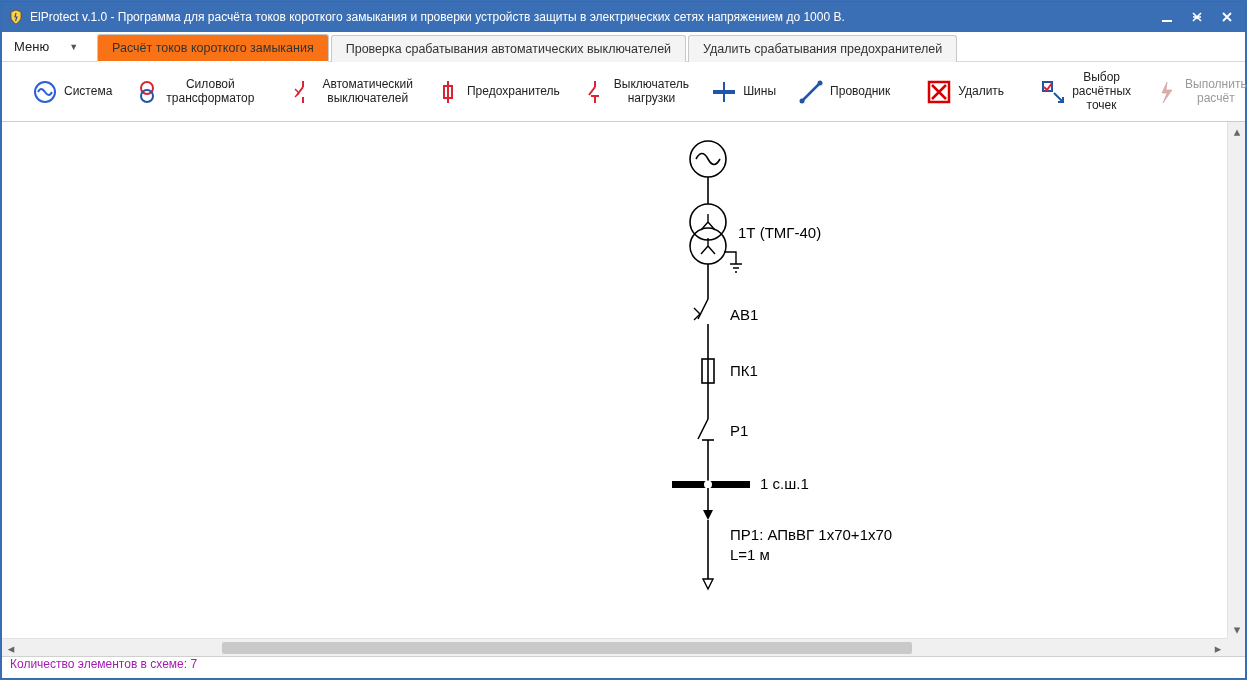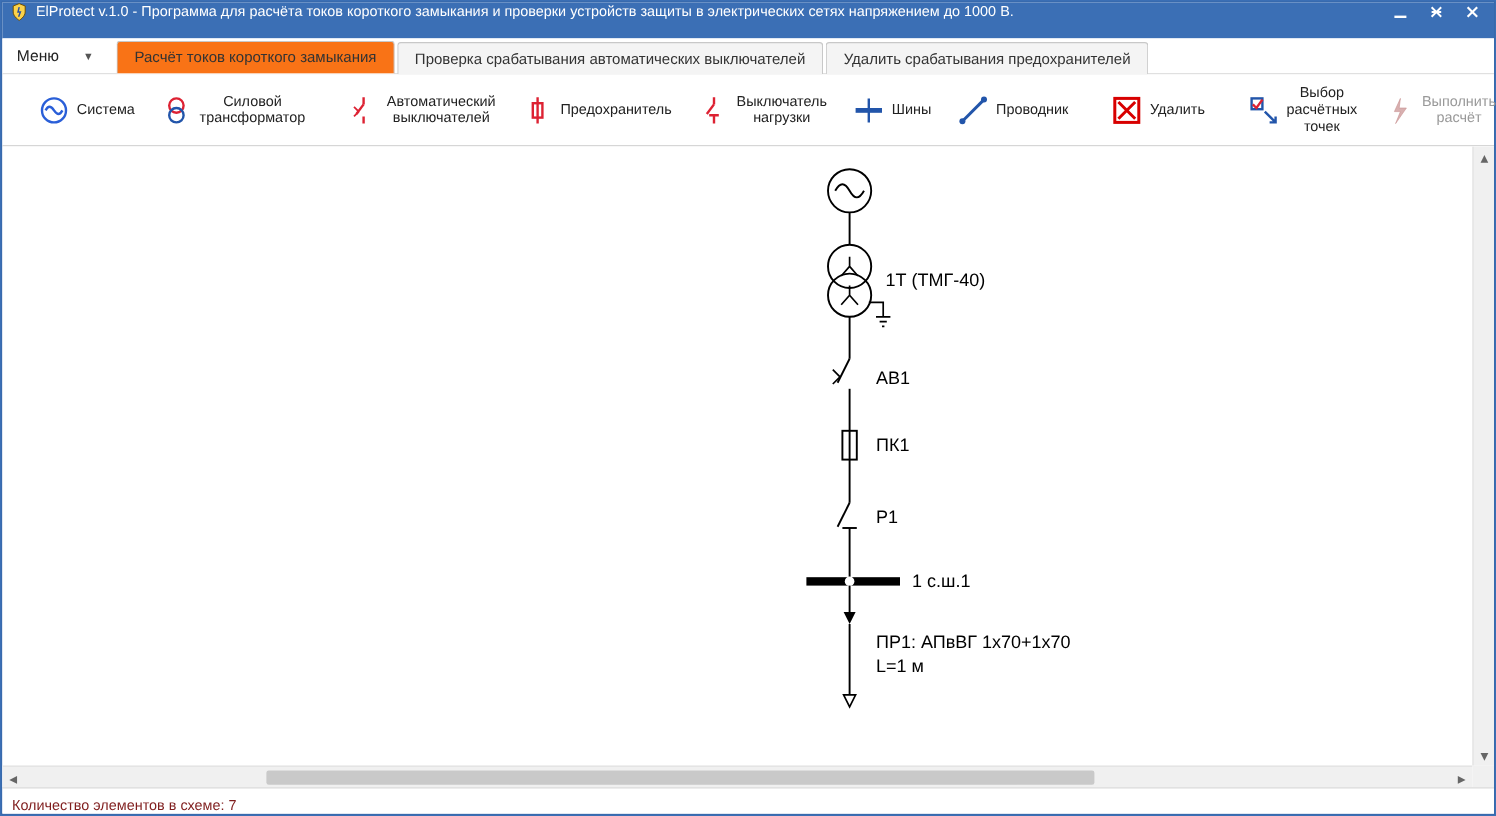--- a/index.html
+++ b/index.html
@@ -17,20 +17,21 @@
     background: #fff;
     display: flex;
     flex-direction: column;
     box-shadow: 0 0 0 1px rgba(0,0,0,0.05);
   }
   .titlebar {
     height: 30px;
     background: #3b6fb5;
     color: #fff;
     display: flex;
+    align-items: center;
     padding: 0 6px;
     font-size: 12px;
   }
   .titlebar .app-icon { width: 16px; height: 16px; margin-right: 6px; display:flex; align-items:center; justify-content:center; }
   .titlebar .title { flex: 1; white-space: nowrap; overflow:hidden; }
   .titlebar .win-controls { display:flex; gap: 14px; padding-right: 4px; }
   .titlebar .win-btn { width:16px; height:16px; display:flex; align-items:center; justify-content:center; cursor:pointer; color:#fff; font-weight:bold; }
   .menubar {
     height: 30px;
     background: #fff;
@@ -142,24 +143,24 @@
     height:12px;
     background:#c9c9c9;
     border-radius:2px;
   }
   .corner { position:absolute; right:0; bottom:0; width:18px; height:18px; background:#f0f0f0; }
   .statusbar {
     height: 22px;
     border-top:1px solid #d0d0d0;
     background:#fff;
     display:flex;
-    align-items:flex-end;
+    align-items:flex-start;
     padding: 0 8px;
     font-size: 12px;
-    color:#7f1d1d;
+    color:#a21caf;
   }
   .diagram {
     position:absolute;
     left: 656px;
     top: 12px;
     width: 300px;
     font-family: Arial, sans-serif;
   }
   .diagram svg { overflow: visible; }
   .diagram text { font-size: 15px; font-family: Arial, sans-serif; }

